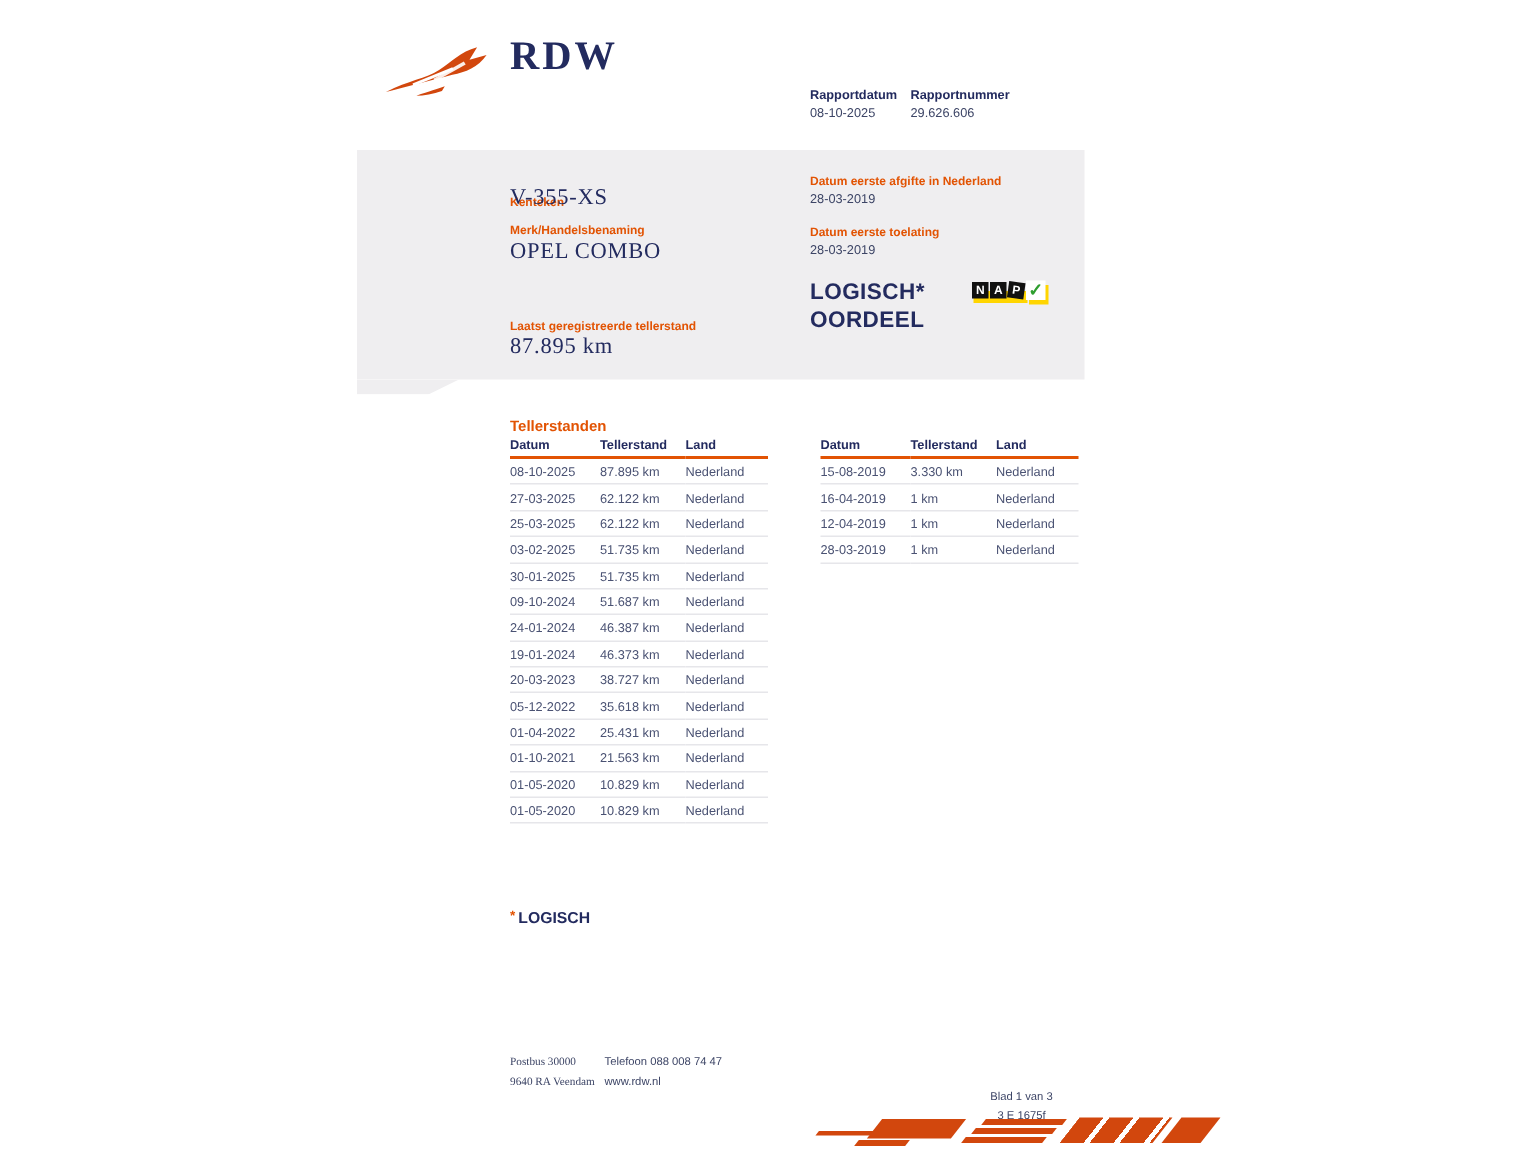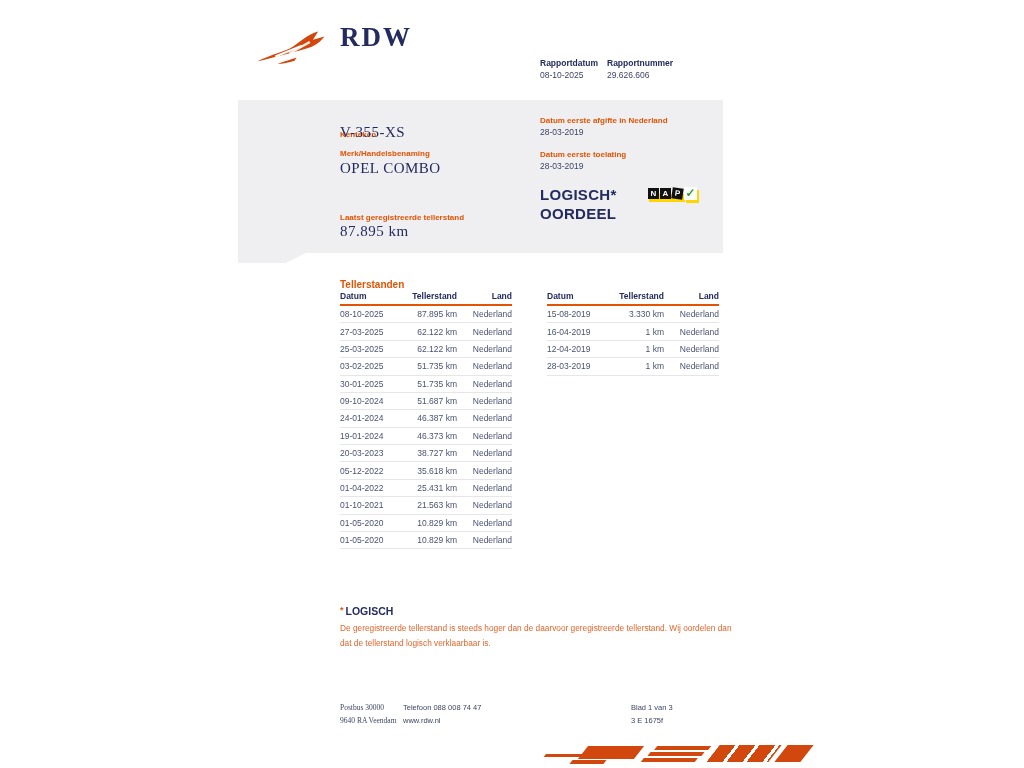--- a/index.html
+++ b/index.html
@@ -34,32 +34,32 @@
   .nap-check-box{position:absolute;left:36px;top:1px;width:13px;height:13px;background:#fff;
           box-shadow:2px 3px 0 #ffd500;color:#2f9e2f;font-size:12px;font-weight:bold;
           text-align:center;line-height:13px;}
 
   
   .section-title{font-size:10px;font-weight:bold;color:#e25303;}
   table.odo{border-collapse:collapse;width:172px;table-layout:fixed;}
   table.odo th{font-size:8.5px;font-weight:bold;color:#232b5f;text-align:left;
                padding:0 0 3px 0;border-bottom:2px solid #e25303;}
   table.odo td{font-size:8.5px;color:#4a5273;padding:3.2px 0;border-bottom:1px solid #e6e6ea;}
-  table.odo th.r,table.odo td.r{text-align:right;}
+  table.odo th.r,table.odo td.r{text-align:left;}
   table.odo col.c1{width:60px;} table.odo col.c2{width:57px;} table.odo col.c3{width:55px;}
 
   
   #note-head{position:absolute;left:340px;top:605px;font-size:10.5px;font-weight:bold;color:#232b5f;}
   #note-head .ast{color:#e25303;font-size:9px;vertical-align:2px;margin-right:2px;}
   #note-body{position:absolute;left:340px;top:621px;width:396px;font-size:8.3px;
              line-height:15px;color:#e2652c;}
 
   
   .foot{font-size:7.5px;color:#3d4566;line-height:13px;}
-  #foot-right{text-align:left;}
+  #foot-right{text-align:center;margin-top:23px;}
 
   
   #speed{position:absolute;left:543px;top:744px;width:262px;height:24px;}
   .sg{position:absolute;background:#d2470d;transform:skewX(-38deg);}
   .sg-group{position:absolute;transform:skewX(-38deg);}
   .sg-group .bar{position:absolute;background:#d2470d;}
   .sg-striped{background:repeating-linear-gradient(90deg,#d2470d 0 16px,#ffffff 16px 20px);}
 </style>
 </head>
 <body>
@@ -233,21 +233,20 @@
       <td class="r">1 km</td>
       <td class="r">Nederland</td>
     </tr>
         </tbody>
     </table>
   </div>
 
   <div id="note-head">
     <span class="ast">*</span><span>LOGISCH</span>
   </div>
-  <div id="note-body">De geregistreerde tellerstand is steeds hoger dan de daarvoor geregistreerde tellerstand. Wij oordelen dan dat de tellerstand logisch verklaarbaar is.</div>
 
   <div class="abs foot" style="left:340px;top:701px;font-family:Liberation Serif, serif;">
     <div>Postbus 30000</div>
     <div>9640 RA Veendam</div>
   </div>
   <div class="abs foot" style="left:403px;top:701px;">
     <div>Telefoon 088 008 74 47</div>
     <div>www.rdw.nl</div>
   </div>
   <div class="abs foot" id="foot-right" style="left:631px;top:701px;width:100px;">

